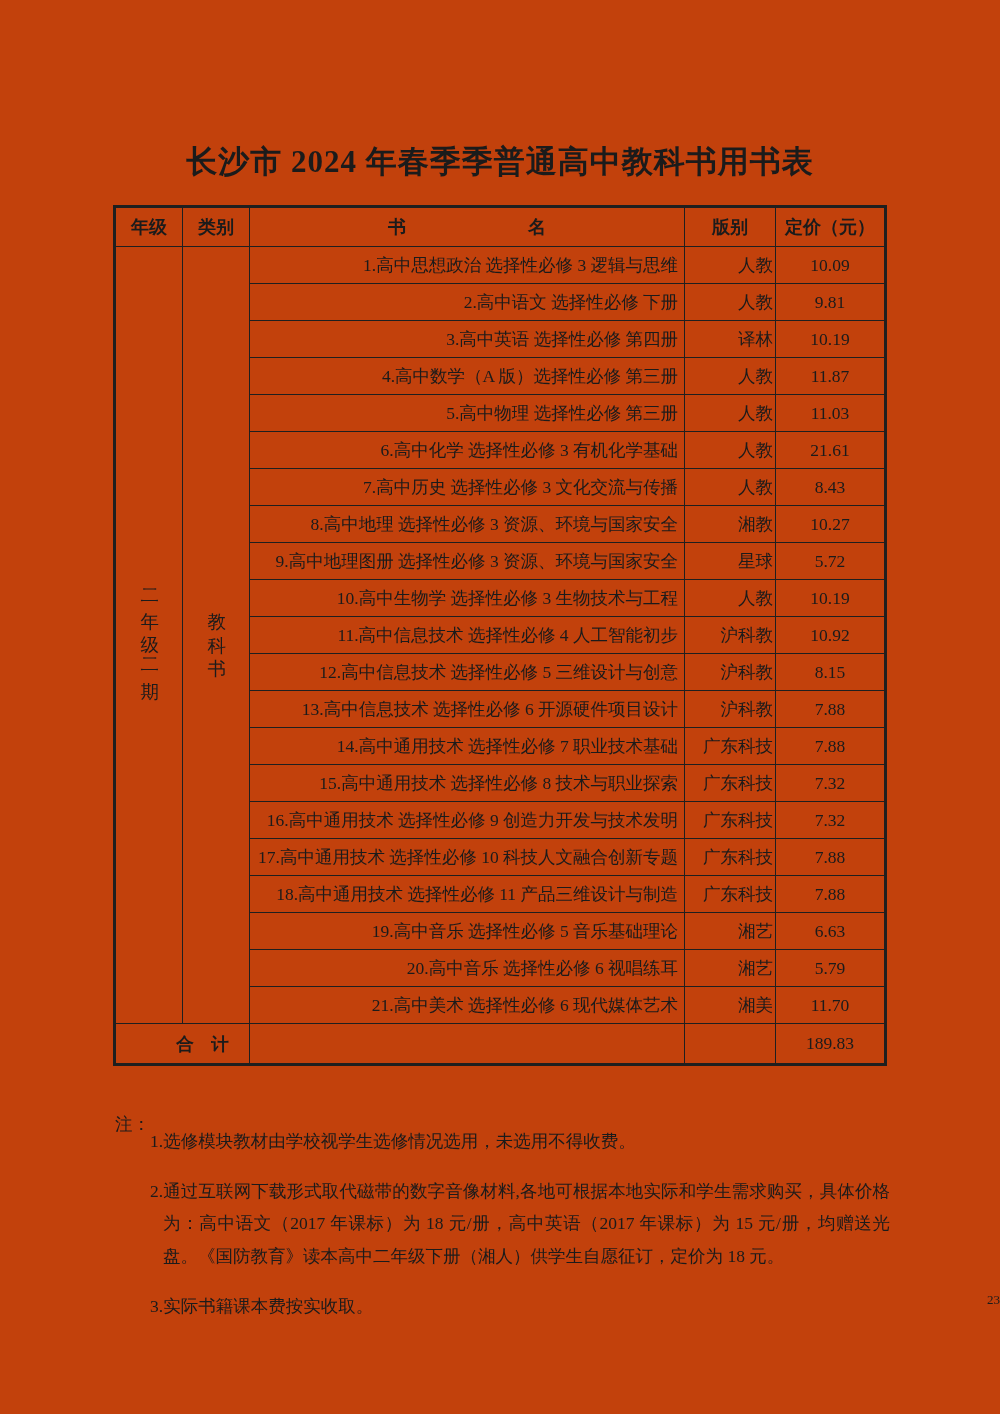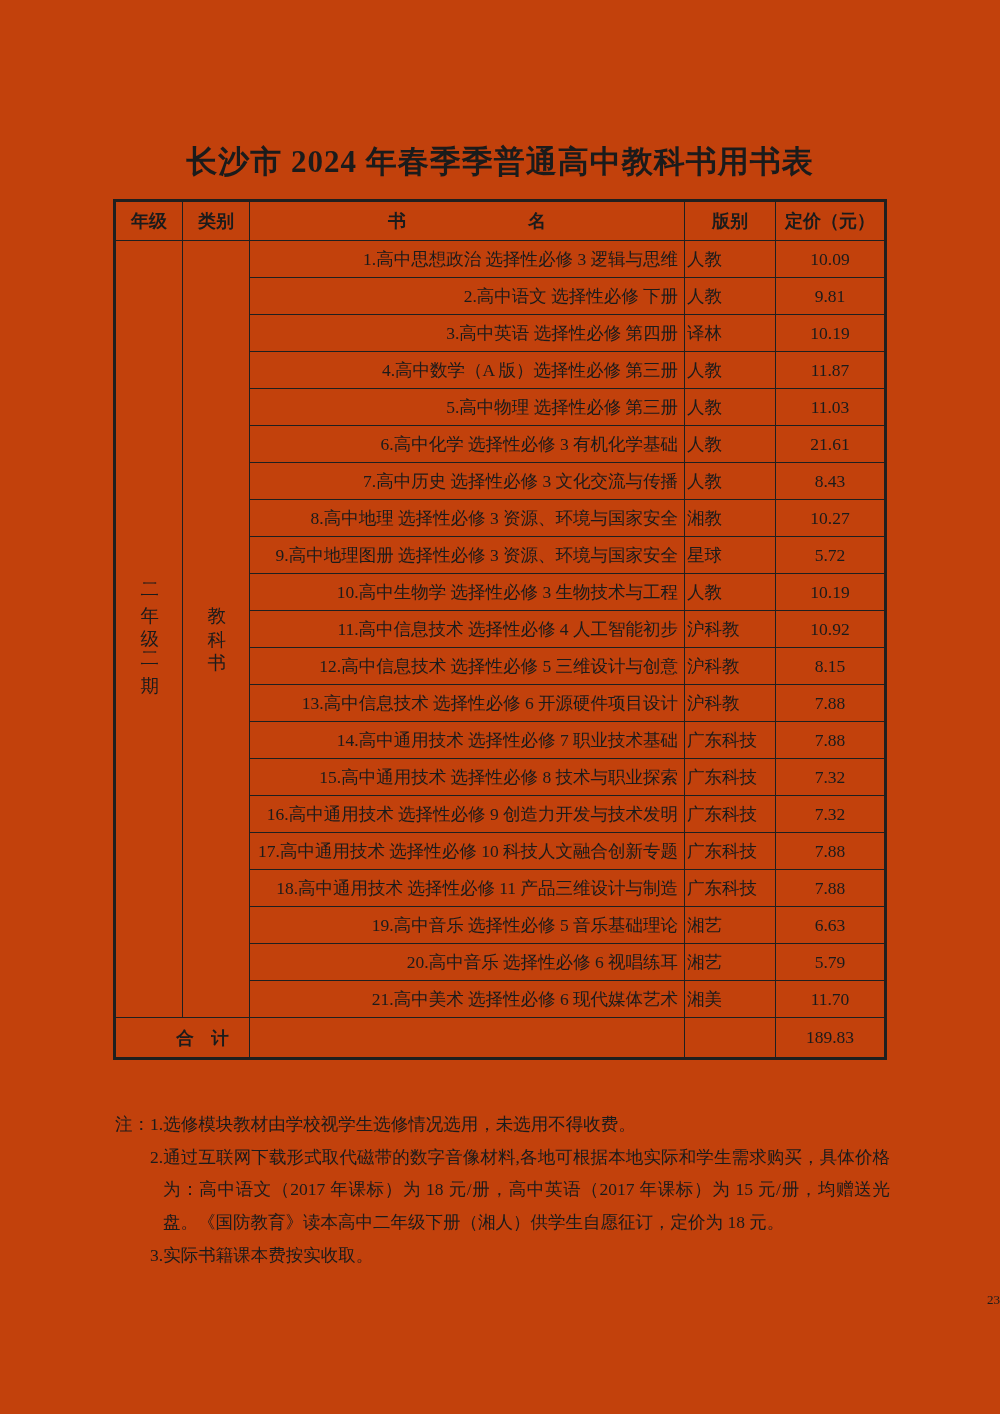--- a/index.html
+++ b/index.html
@@ -20,21 +20,21 @@
     left: 0;
     width: 100%;
     text-align: center;
     font-size: 31px;
     font-weight: bold;
     letter-spacing: 1px;
     white-space: nowrap;
   }
   table.book-table {
     position: absolute;
-    top: 199px;
+    top: 205px;
     left: 113px;
     width: 771px;
     border-collapse: collapse;
     table-layout: fixed;
     border: 3px solid #1f1f1f;
   }
   .book-table th, .book-table td {
     border: 1.5px solid #1f1f1f;
     font-size: 17.5px;
     vertical-align: middle;
@@ -50,21 +50,21 @@
     justify-content: center;
     gap: 122px;
   }
   .book-row td { height: 37px; }
   td.book {
     text-align: right;
     padding: 4px 6px 4px 24px;
     text-indent: -18px;
     line-height: 1.42;
   }
-  td.pub { text-align: left; padding: 2px; }
+  td.pub { text-align: right; padding: 2px; }
   td.price { text-align: center; padding: 2px; font-size: 17.5px; }
   td.vcell { text-align: center; vertical-align: middle; }
   .vtext {
     display: inline-block;
     writing-mode: vertical-lr;
     text-orientation: upright;
     letter-spacing: 23px;
     font-size: 18.5px;
     line-height: 1;
   }
@@ -84,20 +84,21 @@
     display: flex;
     font-size: 17.5px;
     line-height: 1.87;
   }
   .note-prefix { flex: 0 0 auto; white-space: nowrap; }
   .note-items { flex: 1 1 auto; }
   .note-item {
     text-align: justify;
     padding-left: 13px;
     text-indent: -13px;
+    margin-top: 17px;
   }
   .page-number {
     position: absolute;
     top: 1292px;
     left: 0;
     width: 100%;
     text-align: right;
     font-size: 13px;
   }
 </style>

